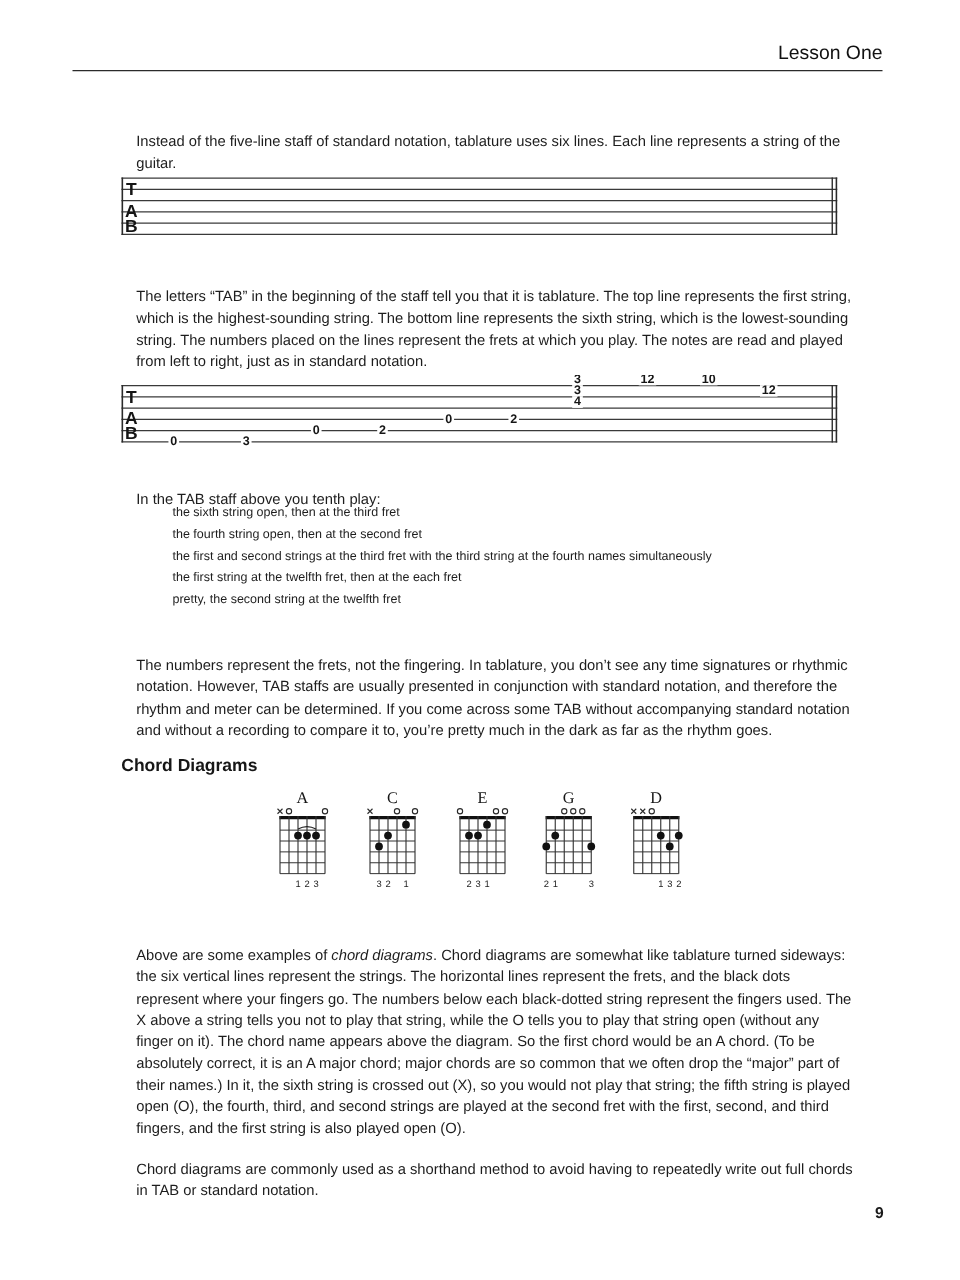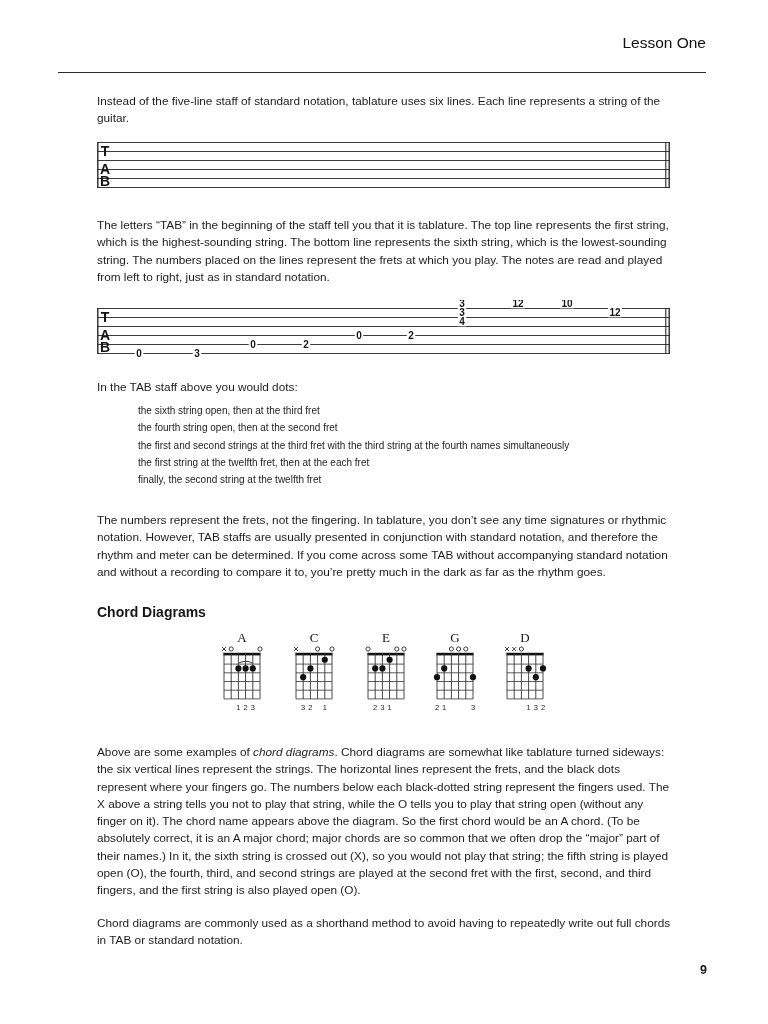--- a/index.html
+++ b/index.html
@@ -8,29 +8,29 @@
     width:768px;height:1024px;
     background:#ffffff;
     font-family:"Liberation Sans", sans-serif;
     color:#1d1d1d;
     overflow:hidden;
   }
   .header{
     position:absolute;left:58px;top:33px;width:648px;
     text-align:right;
     border-bottom:1.6px solid #2b2b2b;
-    padding-bottom:19px;
+    padding-bottom:3px;
   }
   .header-title{
     font-size:15.5px;line-height:20px;color:#111;
   }
   .body-text{
     position:absolute;left:97px;width:576px;
     font-size:11.8px;line-height:17.3px;
-    margin:0;
+    margin:12px;
   }
   .staff-wrap{position:absolute;left:97px;width:573px;}
   .play-list{
     position:absolute;left:138px;width:540px;
     font-size:10px;line-height:17.3px;
   }
   .section-heading{
     position:absolute;left:97px;margin:0;
     font-size:14px;font-weight:bold;color:#161616;
   }
@@ -102,28 +102,28 @@
         <rect x="360.75" y="17.1" width="8.5" height="9.2" fill="#ffffff"></rect>
         <text x="365" y="21.7" text-anchor="middle" dominant-baseline="central" font-family="&quot;Liberation Sans&quot;, sans-serif" font-size="10" font-weight="bold" fill="#151515">4</text>
         <rect x="414" y="-0.8999999999999995" width="14" height="9.2" fill="#ffffff"></rect>
         <text x="421" y="3.7" text-anchor="middle" dominant-baseline="central" font-family="&quot;Liberation Sans&quot;, sans-serif" font-size="10" font-weight="bold" fill="#151515">12</text>
         <rect x="463" y="-0.8999999999999995" width="14" height="9.2" fill="#ffffff"></rect>
         <text x="470" y="3.7" text-anchor="middle" dominant-baseline="central" font-family="&quot;Liberation Sans&quot;, sans-serif" font-size="10" font-weight="bold" fill="#151515">10</text>
         <rect x="511" y="8.1" width="14" height="9.2" fill="#ffffff"></rect>
         <text x="518" y="12.7" text-anchor="middle" dominant-baseline="central" font-family="&quot;Liberation Sans&quot;, sans-serif" font-size="10" font-weight="bold" fill="#151515">12</text>
       </svg></div>
 
-  <p class="body-text" style="top:379px">In the TAB staff above you would dots:</p>
+  <p class="body-text" style="top:379px">In the TAB staff above you tenth play:</p>
 
   <div class="play-list" style="top:402px" id="play-list">
       <div>the sixth string open, then at the third fret</div>
       <div>the fourth string open, then at the second fret</div>
       <div>the first and second strings at the third fret with the third string at the fourth names simultaneously</div>
       <div>the first string at the twelfth fret, then at the each fret</div>
-      <div>finally, the second string at the twelfth fret</div>
+      <div>pretty, the second string at the twelfth fret</div>
     </div>
 
   <p class="body-text" style="top:512px">The numbers represent the frets, not the fingering. In tablature, you don’t see any time signatures or rhythmic notation. However, TAB staffs are usually presented in conjunction with standard notation, and therefore the rhythm and meter can be determined. If you come across some TAB without accompanying standard notation and without a recording to compare it to, you’re pretty much in the dark as far as the rhythm goes.</p>
 
   <h2 class="section-heading" style="top:604px">Chord Diagrams</h2>
 
   <div class="chords-row" id="chords">
       <div class="chord" style="left: 115px;"><svg width="60" height="90">
           <text x="30" y="12" text-anchor="middle" font-family="&quot;Liberation Serif&quot;, serif" font-size="13" fill="#161616">A</text>
           <path d="M10 17 L14 21 M10 21 L14 17" stroke="#2a2a2a" stroke-width="0.9"></path>

